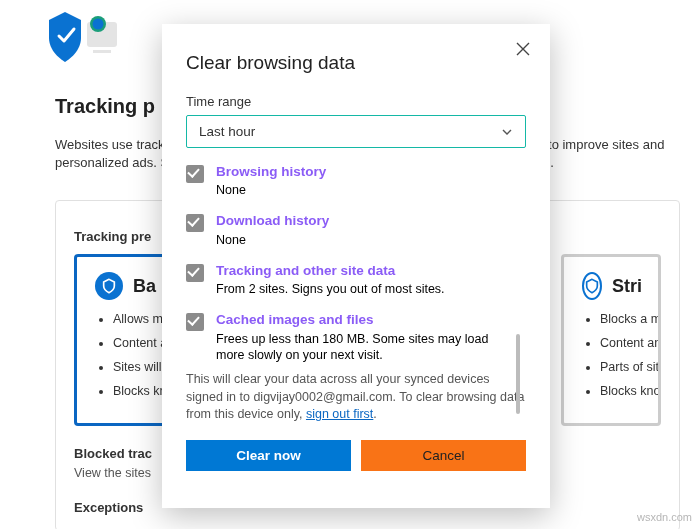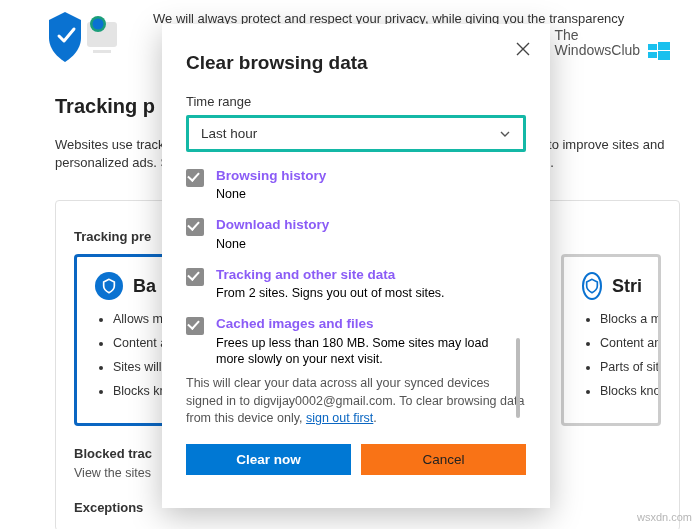--- a/index.html
+++ b/index.html
@@ -52,27 +52,27 @@
   
   .modal {
     position:absolute;
     top: 24px; left: 162px;
     width: 388px;
     height: 484px;
     background: #fff;
     box-shadow: 0 8px 30px rgba(0,0,0,0.25);
     padding: 28px 24px 18px 24px;
   }
-  .modal-title { font-size: 19px; font-weight: 700; color:#222; margin-bottom: 20px;}
+  .modal-title { font-size: 19px; font-weight: 400; color:#222; margin-bottom: 20px;}
   .close-x {
     position:absolute; top:14px; right:16px; cursor:pointer; width:22px;height:22px;
   }
   .label-sm { font-size: 13px; color:#333; margin-bottom:6px;}
   .select {
-    border:3px solid #14b8a6; border-radius:2px; padding: 8px 12px;
+    border:1px solid #14b8a6; border-radius:2px; padding: 8px 12px;
     display:flex; justify-content:space-between; align-items:center;
     font-size:13.5px; cursor:pointer; margin-bottom: 16px;
   }
   .select svg { flex:0 0 12px;}
 
   .list-scroll { max-height: 212px; overflow-y:auto; padding-right:10px; position:relative;}
   .fake-sb { position:absolute; right:6px; top:170px; width:4px; height:80px; background:#bcbcbc; border-radius:2px;}
   .chk-row { display:flex; gap:12px; margin-bottom:15px; }
   .chk {
     width:18px; height:18px; flex:0 0 18px;
@@ -105,35 +105,22 @@
     <div class="shieldart">
       <svg width="80" height="60" viewBox="0 0 80 60">
         <rect x="42" y="12" width="30" height="25" rx="3" fill="#e4e4e4"></rect>
         <rect x="48" y="40" width="18" height="3" fill="#e4e4e4"></rect>
         <path d="M20 2 L4 10 V28 C4 43 20 52 20 52 C20 52 36 43 36 28 V10 Z" fill="#0a72d1"></path>
         <path d="M14 26 l5 5 l10 -12" stroke="#fff" stroke-width="3" fill="none" stroke-linecap="round" stroke-linejoin="round"></path>
         <circle cx="53" cy="14" r="8" fill="#1b9e7a"></circle>
         <circle cx="53" cy="14" r="5.5" fill="#0a72d1"></circle>
       </svg>
     </div>
-    <div class="sub">We will always protect and respect your privacy, while giving you the transparency </div>
-  </div>
-
-  <div class="wc">
-    <div>The</div>
-    <div>
-      <span>WindowsClub</span>
-      <svg width="22" height="18" viewBox="0 0 22 18">
-        <rect x="0" y="2" width="9" height="6" fill="#19c0ee"></rect>
-        <rect x="10" y="0" width="12" height="8" fill="#19c0ee"></rect>
-        <rect x="0" y="10" width="9" height="6" fill="#19c0ee"></rect>
-        <rect x="10" y="9" width="12" height="9" fill="#19c0ee"></rect>
-      </svg>
-    </div>
-  </div>
+  </div>
+
 
   <div class="h2">Tracking p</div>
   <div class="sub">Websites use trackers to collect info about your browsing. Websites may use this info to improve sites and personalized ads. Some trackers collect and send your info to sites you haven't visited.</div>
 
   <div style="margin-top:28px; border:1px solid #e0e0e0; border-radius:4px; padding: 13px 18px 15px;">
     <div class="section-label">Tracking pre</div>
 
     <div class="cards-row">
       <div class="card">
         <div class="card-hdr">

